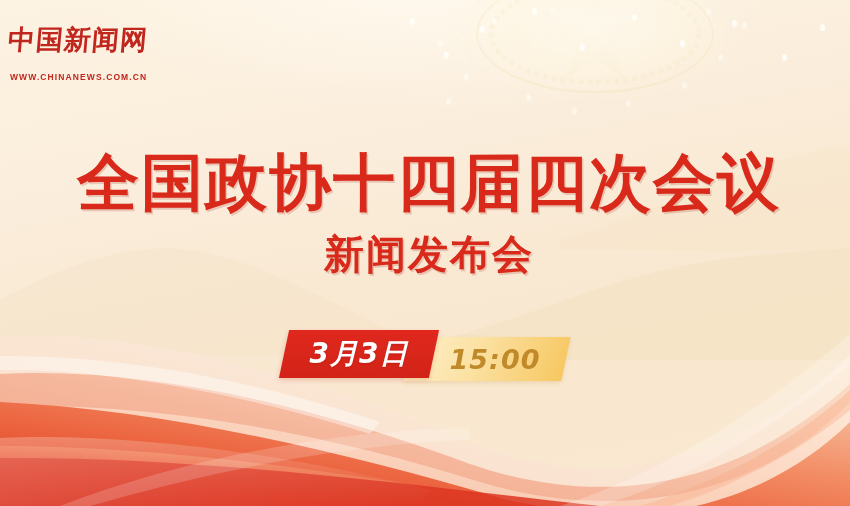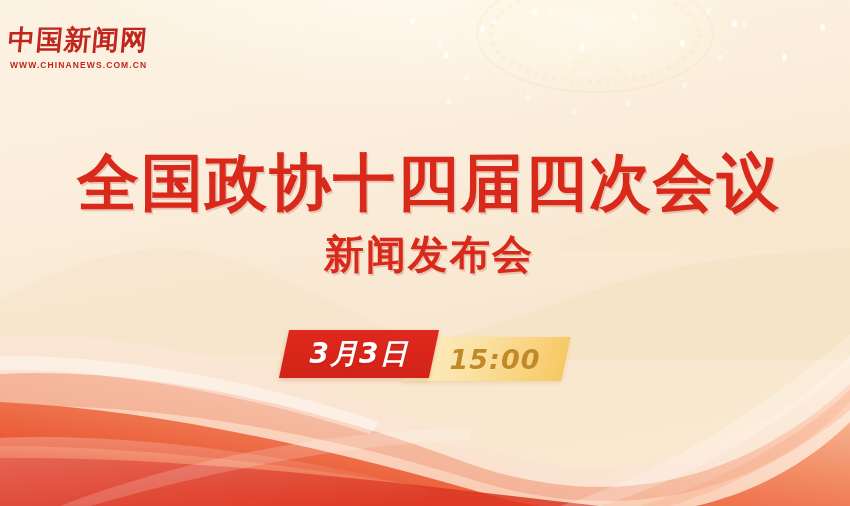--- a/index.html
+++ b/index.html
@@ -43,21 +43,21 @@
   
   .logo{position:absolute;left:8px;top:22px;width:130px;}
   .logo-cn{
     display:block;height:36px;line-height:36px;
     font-family:"Liberation Serif","DejaVu Serif",serif;
     font-weight:700;font-size:27px;letter-spacing:1px;
     color:#c0261d;white-space:nowrap;
     transform:skewX(-5deg);
   }
   .logo-url{
-    display:block;margin-top:2px;margin-left:2px;
+    display:block;margin-top:14px;margin-left:2px;
     font-size:8.5px;letter-spacing:1.1px;font-weight:700;
     color:#c0261d;white-space:nowrap;
   }
 
   
   .title-block{
     position:absolute;left:4px;top:148px;width:850px;text-align:center;
   }
   .title-line{
     display:block;color:#d8291b;

